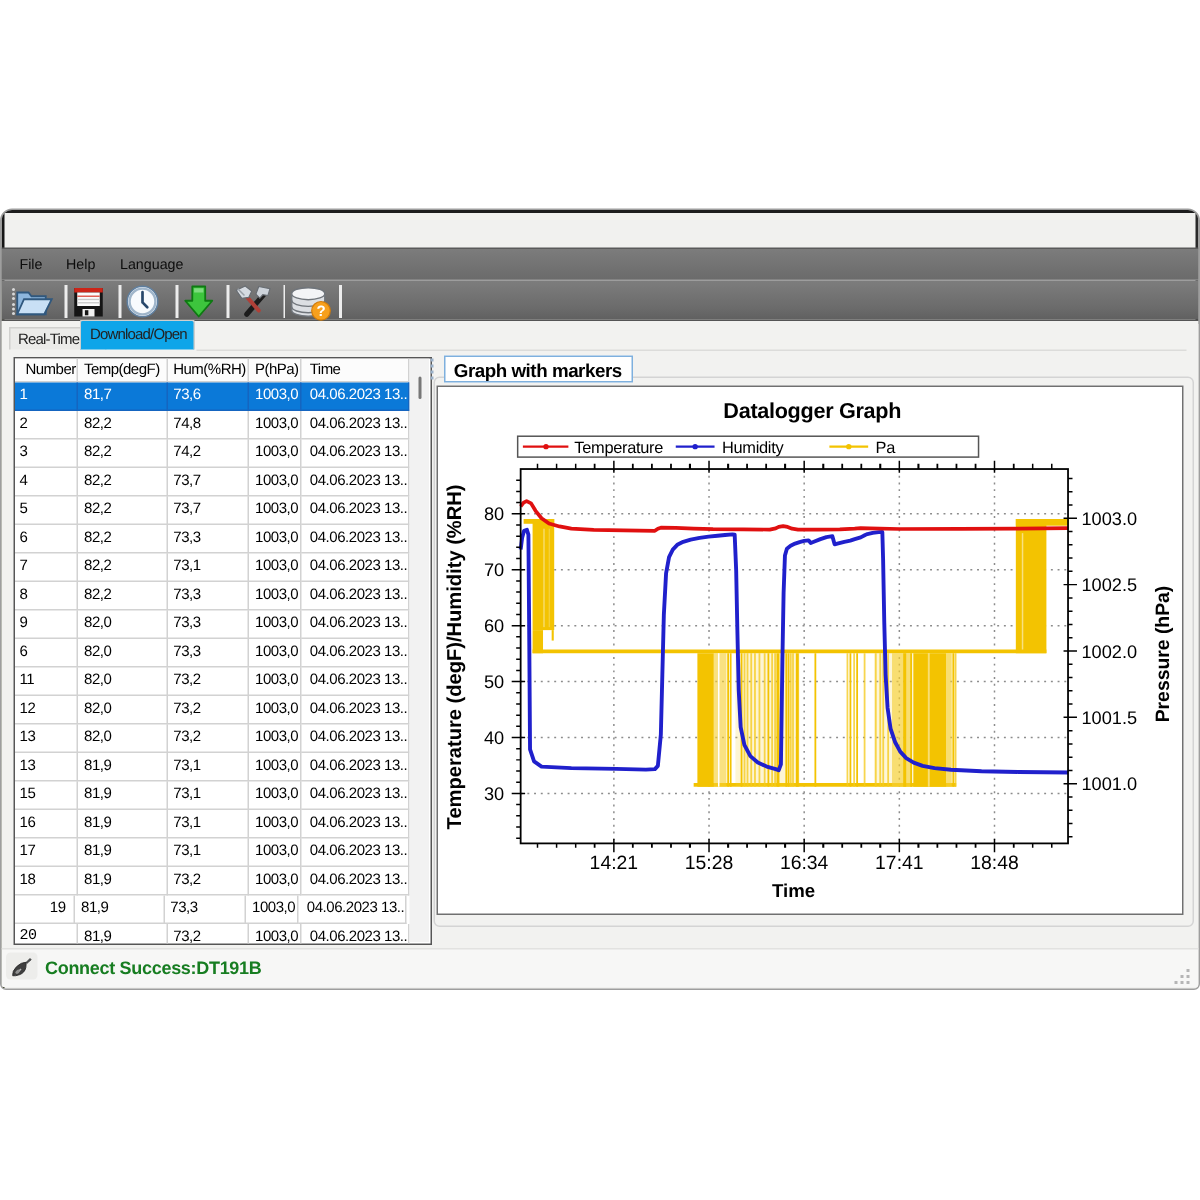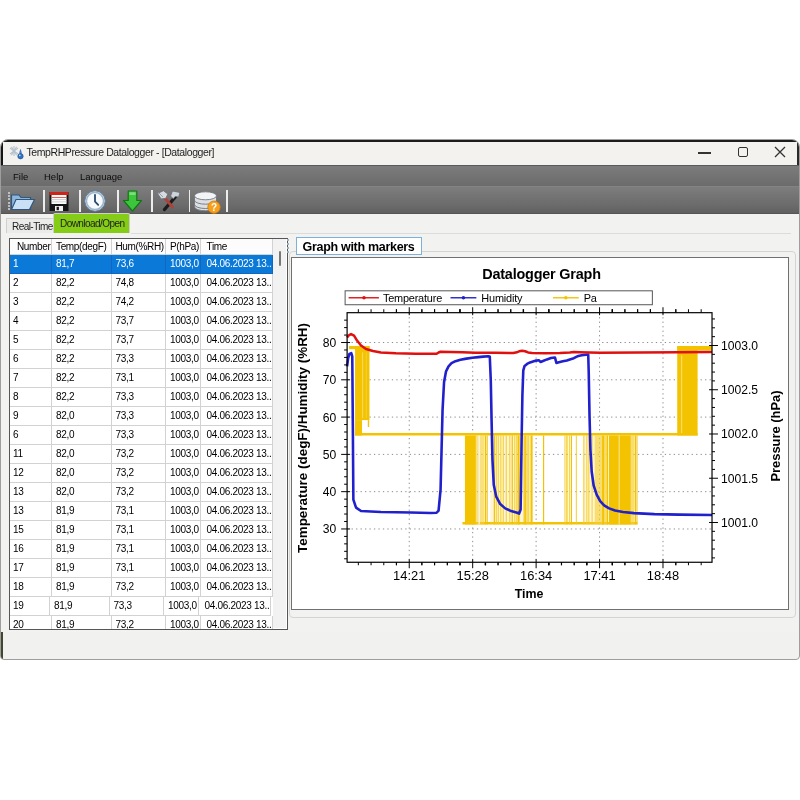--- a/index.html
+++ b/index.html
@@ -4,40 +4,20 @@
 html,body{margin:0;padding:0;background:#fff;}
 *{box-sizing:border-box;}
 body{width:800px;height:800px;position:relative;font-family:"Liberation Sans",sans-serif;overflow:hidden;}
 svg text{font-family:"Liberation Sans",sans-serif;}
 .abs{position:absolute;}
 </style></head><body>
 <div class="abs" style="left:0;top:139px;width:800px;height:521px;border-radius:8px 8px 4px 4px;background:#f1f1ef;border:1px solid #9e9e9e;overflow:hidden;">
     <div class="abs" style="left:0;top:0;width:798px;height:2px;background:#1d1d1d;"></div>
     <div class="abs" style="left:0;top:0;width:2.4px;height:519px;background:linear-gradient(#161616 0px,#161616 46px,#3f4430 60px,#464b33 300px,#41462f 519px);"></div>
     <div class="abs" style="left:795.6px;top:0;width:2.4px;height:76px;background:#2a2a2a;"></div>
-    <div class="abs" style="left:2.4px;top:2px;width:793px;height:23px;background:#f3f2ee;">
-      <svg class="abs" style="left:5.6px;top:2px" width="18" height="18" viewBox="0 0 18 18">
-        <g stroke="#b4c0ce" stroke-width="1.1">
-          <line x1="5" y1="2" x2="5" y2="12"></line>
-          <line x1="1" y1="4" x2="9" y2="10"></line>
-          <line x1="9" y1="4" x2="1" y2="10"></line>
-          <line x1="2.4" y1="2.8" x2="7.6" y2="11.2"></line>
-          <line x1="7.6" y1="2.8" x2="2.4" y2="11.2"></line>
-        </g>
-        <path d="M11.5 5.5 q1.7 3.5 0 6 q-1.7 -2.5 0 -6" fill="#4a8ad8" stroke="#2a5d9e" stroke-width="0.5"></path>
-        <circle cx="11.5" cy="12.2" r="2.7" fill="#2f74c8" stroke="#1c4c85" stroke-width="0.6"></circle>
-        <circle cx="10.8" cy="11.4" r="0.8" fill="#cfe2f5"></circle>
-      </svg>
-      <div class="abs" style="left:23px;top:3.5px;font-size:10.5px;letter-spacing:-0.4px;color:#1c1c1c;">TempRHPressure Datalogger - [Datalogger]</div>
-      <div class="abs" style="left:695px;top:10px;width:13px;height:1.6px;background:#333;"></div>
-      <div class="abs" style="left:735px;top:5px;width:10px;height:10px;border:1.4px solid #333;border-radius:2px;"></div>
-      <svg class="abs" style="left:771px;top:4px" width="12" height="12" viewBox="0 0 12 12">
-        <path d="M1 1 L11 11 M11 1 L1 11" stroke="#333" stroke-width="1.3"></path>
-      </svg>
-    </div>
     <div class="abs" style="left:0px;top:25px;width:798px;height:21px;background:linear-gradient(#7c7c7c,#6b6b6b);border-top:1px solid #5a5a5a;">
       <span class="abs" style="left:12px;top:5px;font-size:9.5px;color:#0c0c0c;">File</span>
       <span class="abs" style="left:43px;top:5px;font-size:9.5px;color:#0c0c0c;">Help</span>
       <span class="abs" style="left:79px;top:5px;font-size:9.5px;color:#0c0c0c;">Language</span>
     </div>
     <div class="abs" style="left:0px;top:46px;width:798px;height:28px;background:linear-gradient(#7d7d7d,#6b6b6b 70%,#606060);border-top:1px solid #838383;border-bottom:1px solid #555;">
       <div class="abs" style="left:6.5px;top:5.0px;width:2px;height:2px;background:#d8d8d8;border-radius:1px;"></div>
       <div class="abs" style="left:6.5px;top:8.2px;width:2px;height:2px;background:#d8d8d8;border-radius:1px;"></div>
       <div class="abs" style="left:6.5px;top:11.4px;width:2px;height:2px;background:#d8d8d8;border-radius:1px;"></div>
       <div class="abs" style="left:6.5px;top:14.600000000000001px;width:2px;height:2px;background:#d8d8d8;border-radius:1px;"></div>
@@ -86,21 +66,21 @@
           <path d="M2.5 11.2 a11 4 0 0 0 22 0 M2.5 15.5 a11 4 0 0 0 22 0" fill="none"></path>
         </g>
         <circle cx="22" cy="18.2" r="6.2" fill="#f7a01d" stroke="#d27c0a" stroke-width="0.8"></circle>
         <text x="22" y="21.8" font-size="10" font-weight="bold" fill="#fff" text-anchor="middle" font-family="Liberation Sans">?</text>
       </svg>
     </div>
     <div class="abs" style="left:0px;top:74px;width:798px;height:418px;background:#f2f2f0;">
       <div class="abs" style="left:5px;top:4px;width:65px;height:15px;background:#ebebe9;border:1px solid #d0d0ce;border-bottom:none;">
         <div class="abs" style="left:5px;top:2px;font-size:10px;letter-spacing:-0.55px;color:#222;white-space:nowrap;">Real‑Time</div>
       </div>
-      <div class="abs" style="left:52px;top:-1px;width:77px;height:20px;background:#84cc16;border:1px solid #cfcfcd;border-bottom:none;border-radius:2px 2px 0 0;">
+      <div class="abs" style="left:52px;top:-1px;width:77px;height:20px;background:#0ea5e9;border:1px solid #cfcfcd;border-bottom:none;border-radius:2px 2px 0 0;">
         <div class="abs" style="left:6px;top:4px;font-size:10px;letter-spacing:-0.55px;color:#222;white-space:nowrap;">Download/Open</div>
       </div>
       <div class="abs" style="left:130px;top:19px;width:660px;height:1px;background:#dcdcda;"></div>
     </div>
     <div class="abs" style="left:8px;top:98px;width:279px;height:392px;background:#fff;border:1.6px solid #565656;overflow:hidden;">
       <div class="abs" style="left:0;top:0;width:263px;height:16px;display:flex;background:#fcfcfc;">
         <div style="width:42px;height:16px;border-right:1px solid #d2d2d2;border-bottom:1px solid #d2d2d2;padding-left:7px;font-size:10px;letter-spacing:-0.35px;line-height:16px;color:#000;overflow:hidden;white-space:nowrap;">Number</div>
         <div style="width:59.5px;height:16px;border-right:1px solid #d2d2d2;border-bottom:1px solid #d2d2d2;padding-left:4px;font-size:10px;letter-spacing:-0.35px;line-height:16px;color:#000;overflow:hidden;white-space:nowrap;">Temp(degF)</div>
         <div style="width:54.5px;height:16px;border-right:1px solid #d2d2d2;border-bottom:1px solid #d2d2d2;padding-left:4px;font-size:10px;letter-spacing:-0.35px;line-height:16px;color:#000;overflow:hidden;white-space:nowrap;">Hum(%RH)</div>
         <div style="width:34.5px;height:16px;border-right:1px solid #d2d2d2;border-bottom:1px solid #d2d2d2;padding-left:4px;font-size:10px;letter-spacing:-0.35px;line-height:16px;color:#000;overflow:hidden;white-space:nowrap;">P(hPa)</div>
@@ -226,28 +206,28 @@
         <div style="width:72.4px;height:19px;border-right:1px solid #d2d2d2;border-bottom:1px solid #d2d2d2;padding-left:6px;font-size:10px;letter-spacing:-0.3px;line-height:18px;overflow:hidden;white-space:nowrap;">04.06.2023 13...</div>
       </div>
       <div class="abs" style="left:0;top:339px;width:263px;height:19px;display:flex;color:#000;">
         <div style="width:42px;height:19px;border-right:1px solid #d2d2d2;border-bottom:1px solid #d2d2d2;padding-left:3px;font-size:10px;letter-spacing:-0.3px;line-height:18px;overflow:hidden;white-space:nowrap;">18</div>
         <div style="width:59.5px;height:19px;border-right:1px solid #d2d2d2;border-bottom:1px solid #d2d2d2;padding-left:4px;font-size:10px;letter-spacing:-0.3px;line-height:18px;overflow:hidden;white-space:nowrap;">81,9</div>
         <div style="width:54.5px;height:19px;border-right:1px solid #d2d2d2;border-bottom:1px solid #d2d2d2;padding-left:4px;font-size:10px;letter-spacing:-0.3px;line-height:18px;overflow:hidden;white-space:nowrap;">73,2</div>
         <div style="width:34.5px;height:19px;border-right:1px solid #d2d2d2;border-bottom:1px solid #d2d2d2;padding-left:4px;font-size:10px;letter-spacing:-0.3px;line-height:18px;overflow:hidden;white-space:nowrap;">1003,0</div>
         <div style="width:72.4px;height:19px;border-right:1px solid #d2d2d2;border-bottom:1px solid #d2d2d2;padding-left:6px;font-size:10px;letter-spacing:-0.3px;line-height:18px;overflow:hidden;white-space:nowrap;">04.06.2023 13...</div>
       </div>
       <div class="abs" style="left:0;top:358px;width:263px;height:19px;display:flex;color:#000;">
-        <div style="width:40px;height:19px;border-right:1px solid #d2d2d2;border-bottom:1px solid #d2d2d2;padding-left:3px;font-size:10px;letter-spacing:-0.3px;line-height:18px;overflow:hidden;white-space:nowrap;">19</div>
+        <div style="width:40px;height:19px;border-right:1px solid #d2d2d2;border-bottom:1px solid #d2d2d2;padding-left:18px;font-size:10px;letter-spacing:-0.3px;line-height:18px;overflow:hidden;white-space:nowrap;text-align:center;">19</div>
         <div style="width:59.5px;height:19px;border-right:1px solid #d2d2d2;border-bottom:1px solid #d2d2d2;padding-left:4px;font-size:10px;letter-spacing:-0.3px;line-height:18px;overflow:hidden;white-space:nowrap;">81,9</div>
         <div style="width:54.5px;height:19px;border-right:1px solid #d2d2d2;border-bottom:1px solid #d2d2d2;padding-left:4px;font-size:10px;letter-spacing:-0.3px;line-height:18px;overflow:hidden;white-space:nowrap;">73,3</div>
         <div style="width:34.5px;height:19px;border-right:1px solid #d2d2d2;border-bottom:1px solid #d2d2d2;padding-left:4px;font-size:10px;letter-spacing:-0.3px;line-height:18px;overflow:hidden;white-space:nowrap;">1003,0</div>
         <div style="width:72.4px;height:19px;border-right:1px solid #d2d2d2;border-bottom:1px solid #d2d2d2;padding-left:6px;font-size:10px;letter-spacing:-0.3px;line-height:18px;overflow:hidden;white-space:nowrap;">04.06.2023 13...</div>
       </div>
       <div class="abs" style="left:0;top:377px;width:263px;height:19px;display:flex;color:#000;">
-        <div style="width:42px;height:19px;border-right:1px solid #d2d2d2;border-bottom:1px solid #d2d2d2;padding-left:3px;font-size:10px;letter-spacing:-0.3px;line-height:18px;overflow:hidden;white-space:nowrap;">20</div>
+        <div style="width:42px;height:19px;border-right:1px solid #d2d2d2;border-bottom:1px solid #d2d2d2;padding-left:3px;font-size:10px;letter-spacing:-0.3px;line-height:18px;overflow:hidden;white-space:nowrap;font-family:Liberation Mono, monospace;">20</div>
         <div style="width:59.5px;height:19px;border-right:1px solid #d2d2d2;border-bottom:1px solid #d2d2d2;padding-left:4px;font-size:10px;letter-spacing:-0.3px;line-height:18px;overflow:hidden;white-space:nowrap;">81,9</div>
         <div style="width:54.5px;height:19px;border-right:1px solid #d2d2d2;border-bottom:1px solid #d2d2d2;padding-left:4px;font-size:10px;letter-spacing:-0.3px;line-height:18px;overflow:hidden;white-space:nowrap;">73,2</div>
         <div style="width:34.5px;height:19px;border-right:1px solid #d2d2d2;border-bottom:1px solid #d2d2d2;padding-left:4px;font-size:10px;letter-spacing:-0.3px;line-height:18px;overflow:hidden;white-space:nowrap;">1003,0</div>
         <div style="width:72.4px;height:19px;border-right:1px solid #d2d2d2;border-bottom:1px solid #d2d2d2;padding-left:6px;font-size:10px;letter-spacing:-0.3px;line-height:18px;overflow:hidden;white-space:nowrap;">04.06.2023 13...</div>
       </div>
       <div class="abs" style="left:263px;top:0;width:13px;height:389px;background:#f2f2f2;"></div>
       <div class="abs" style="left:268.5px;top:12px;width:2.6px;height:15px;background:#777;border-radius:1px;"></div>
     </div>
     <div class="abs" style="left:286px;top:99px;width:2px;height:2px;background:#9ab0c8;"></div>
     <div class="abs" style="left:286px;top:103px;width:2px;height:2px;background:#9ab0c8;"></div>
@@ -349,12 +329,28 @@
       <text x="431" y="270.5" font-size="12.2" fill="#000">1001.0</text>
       <text x="117.5" y="323.5" font-size="13" text-anchor="middle" fill="#000">14:21</text>
       <text x="181.3" y="323.5" font-size="13" text-anchor="middle" fill="#000">15:28</text>
       <text x="245.10000000000002" y="323.5" font-size="13" text-anchor="middle" fill="#000">16:34</text>
       <text x="308.9" y="323.5" font-size="13" text-anchor="middle" fill="#000">17:41</text>
       <text x="372.70000000000005" y="323.5" font-size="13" text-anchor="middle" fill="#000">18:48</text>
       <text x="15" y="181" font-size="13.5" font-weight="bold" text-anchor="middle" fill="#000" transform="rotate(-90 15 181)">Temperature (degF)/Humidity (%RH)</text>
       <text x="490" y="179" font-size="13" font-weight="bold" text-anchor="middle" fill="#000" transform="rotate(-90 490 179)">Pressure (hPa)</text>
       <text x="238" y="342" font-size="12.5" font-weight="bold" text-anchor="middle" fill="#000">Time</text>
     </svg>
+    <div class="abs" style="left:0px;top:492px;width:798px;height:26px;background:#f7f7f6;border-top:1px solid #e2e2e0;">
+      <div class="abs" style="left:3px;top:2px;width:21px;height:18px;background:#ededeb;border-radius:3px;"></div>
+      <svg class="abs" style="left:6px;top:3.5px" width="15" height="15" viewBox="0 0 15 15">
+        <path d="M1.5 13.5 Q1 10.5 4 7.5 Q7 4.5 10.5 4.5 L10.2 8 Q9.5 11.5 6 12.8 Q3 13.8 1.5 13.5 Z" fill="#3f3f3f" stroke="#2a2a2a" stroke-width="0.6"></path>
+        <path d="M10.5 4.5 L13 2 L13.8 2.8 L11 5.2 Z" fill="#55585c" stroke="#2a2a2a" stroke-width="0.5"></path>
+        <path d="M3.5 11.5 Q5.5 11 7 9" stroke="#b8b8b8" stroke-width="0.9" fill="none"></path>
+        <ellipse cx="4.8" cy="10.8" rx="1.6" ry="1.1" fill="#8f8f8f" transform="rotate(-40 4.8 10.8)"></ellipse>
+      </svg>
+      <div class="abs" style="left:29px;top:5px;font-size:12px;font-weight:bold;letter-spacing:-0.2px;color:#177d21;">Connect Success:DT191B</div>
+      <div class="abs" style="left:790px;top:13px;width:2px;height:2px;background:#b5b5b5;"></div>
+      <div class="abs" style="left:786px;top:17px;width:2px;height:2px;background:#b5b5b5;"></div>
+      <div class="abs" style="left:790px;top:17px;width:2px;height:2px;background:#b5b5b5;"></div>
+      <div class="abs" style="left:782px;top:21px;width:2px;height:2px;background:#b5b5b5;"></div>
+      <div class="abs" style="left:786px;top:21px;width:2px;height:2px;background:#b5b5b5;"></div>
+      <div class="abs" style="left:790px;top:21px;width:2px;height:2px;background:#b5b5b5;"></div>
+    </div>
   </div>
 </body></html>

